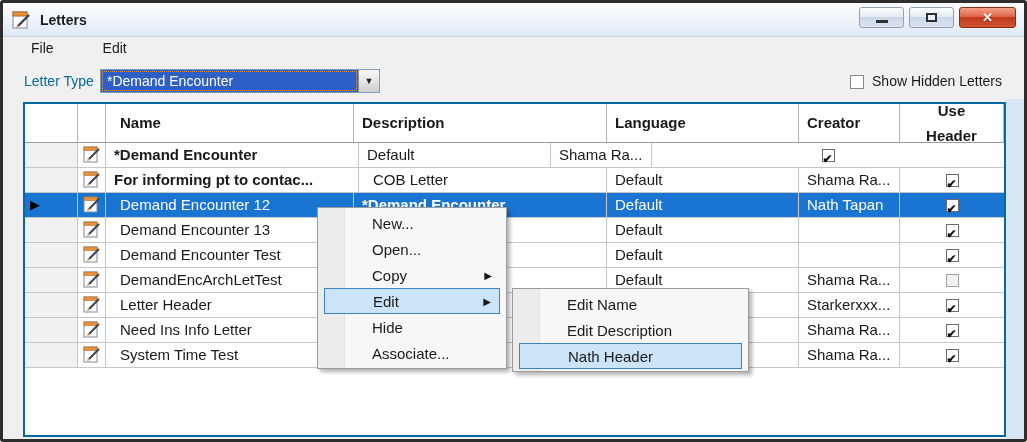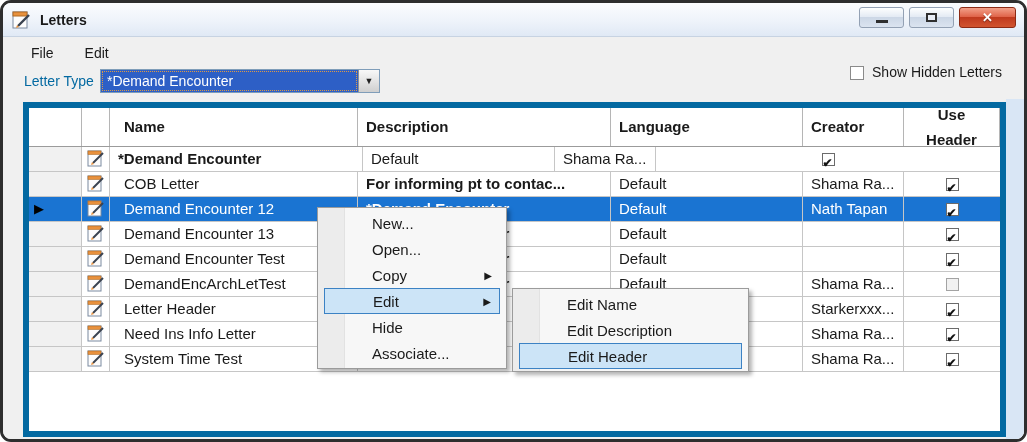--- a/index.html
+++ b/index.html
@@ -1,19 +1,19 @@
 <!DOCTYPE html>
 <html><head>
 <meta charset="utf-8">
 <style>
   * { box-sizing: border-box; margin: 0; padding: 0; }
   html,body { width:1027px; height:442px; font-family:"Liberation Sans", sans-serif; background:#fff; }
   #window {
     position:relative; width:1027px; height:442px;
-    border:3px solid #2e2e2e; border-radius:11px;
+    border:3px solid #2e2e2e; border-radius:3px;
     background:#f0f0f0; overflow:hidden;
   }
   
   .titlebar {
     position:absolute; left:0; top:0; right:0; height:34px;
     background:linear-gradient(180deg,#fbfcfe 0%,#eef3fa 55%,#e0e9f5 100%);
     border-bottom:1px solid #c7d3e2;
     display:flex; align-items:center; padding-left:9px;
   }
   .titlebar .app-icon { width:20px; height:20px; }
@@ -27,21 +27,21 @@
   .wbtn.close {
     width:57px; border-color:#8c2a14;
     background:linear-gradient(180deg,#f2a089 0%,#e0654a 45%,#c03a1e 50%,#d1542f 100%);
   }
   .glyph-min { width:12px; height:3px; background:#2f2f2f; margin-top:7px; }
   .glyph-max { width:11px; height:9px; border:2px solid #2f2f2f; background:#e9eef6; }
   .glyph-close { color:#fff; font-size:13px; font-weight:bold; text-shadow:0 1px 1px rgba(0,0,0,.4); line-height:1; }
   
   .menubar {
     position:absolute; left:0; top:34px; right:0; height:27px; background:#f0f0f0;
-    display:flex; align-items:flex-end; padding-left:16px; gap:7px;
+    display:flex; align-items:flex-start; padding-left:16px; gap:25px;
   }
   .menubar .mi { font-size:14px; color:#1a1a1a; padding:3px 12px; cursor:default; }
   
   .toolbar { position:absolute; left:0; top:61px; right:0; height:35px; background:#f0f0f0; }
   .lt-label { position:absolute; left:21px; top:9px; font-size:14px; color:#0369a1; }
   .combo {
     position:absolute; left:97px; top:5px; width:280px; height:24px;
     border:1px solid #7f9db9; background:#fff; display:flex;
   }
   .combo-value {
@@ -49,29 +49,29 @@
     display:flex; align-items:center; padding-left:6px;
     outline:1px dotted #dd9a45; outline-offset:-2px;
     white-space:nowrap; overflow:hidden;
   }
   .combo-btn {
     width:21px; border-left:1px solid #919191;
     background:linear-gradient(180deg,#f8f8f8,#e2e2e2 55%,#cfcfcf);
     display:flex; align-items:center; justify-content:center;
     font-size:9px; color:#222; cursor:pointer;
   }
-  .show-hidden { position:absolute; right:22px; top:0; display:flex; align-items:flex-end; }
+  .show-hidden { position:absolute; right:22px; top:9px; display:flex; align-items:flex-end; }
   .cbx { width:14px; height:14px; border:1px solid #8a8a8a; background:#fff; cursor:pointer; }
   .show-hidden .lbl { margin-left:8px; font-size:14px; color:#1a1a1a; }
   
   .content { position:absolute; left:0; top:96px; right:0; bottom:0; background:#f0f0f0; }
   .right-strip { position:absolute; right:0; top:0; bottom:0; width:18px; background:#d9e6f5; }
   .grid {
     position:absolute; left:20px; top:3px; width:983px; height:335px;
-    border:6px solid #0369a1; background:#fff; overflow:hidden;
+    border:2px solid #0369a1; background:#fff; overflow:hidden;
   }
   .gr { display:flex; height:25px; border-bottom:1px solid #c6c6c6; background:#fff; }
   .gr.head { height:39px; border-bottom:1px solid #9b9b9b; }
   .c { border-right:1px solid #c6c6c6; height:100%; font-size:15px; line-height:24px;
        white-space:nowrap; overflow:hidden; color:#1a1a1a; }
   .head .c { border-right:1px solid #b5b5b5; font-weight:bold; display:flex; align-items:center; }
   .c-sel  { width:53px; background:#f1f1f1; position:relative; }
   .c-ico  { width:28px; display:flex; align-items:center; justify-content:center; }
   .c-name { width:248px; padding-left:14px; }
   .c-desc { width:253px; padding-left:8px; font-weight:bold; }
@@ -182,22 +182,22 @@
           <div class="gr">
     <div class="c c-sel"></div>
     <div class="c c-ico">
       <svg class="doc-icon" viewBox="0 0 18 18">
         <rect x="1" y="1" width="13" height="15" fill="#fdfdfd" stroke="#7a8aa0"></rect>
         <rect x="1" y="1" width="13" height="3.4" fill="#e8913d" stroke="#b06a24" stroke-width="0.6"></rect>
         <line x1="16" y1="3" x2="6" y2="13" stroke="#3a4350" stroke-width="2"></line>
         <polygon points="4,15 7,14 5,12" fill="#e8913d"></polygon>
       </svg>
     </div>
+    <div class="c c-desc">For informing pt to contac...</div>
     <div class="c c-name">COB Letter</div>
-    <div class="c c-desc">For informing pt to contac...</div>
     <div class="c c-lang">Default</div>
     <div class="c c-crea">Shama Ra...</div>
     <div class="c c-use">
               <span class="cb checked"></span>
             </div>
   </div>
           <div class="gr sel">
     <div class="c c-sel">
               <span class="row-arrow" style="visibility: visible;">▶</span>
             </div>
@@ -364,19 +364,19 @@
     <div>
         <div class="menu-item">
     <span>Edit Name</span>
 
   </div>
         <div class="menu-item">
     <span>Edit Description</span>
 
   </div>
         <div class="menu-item hl">
-    <span>Edit Header</span>
+    <span>Nath Header</span>
 
   </div>
       </div>
   </div>
 
 </div>
 
 </body></html>

